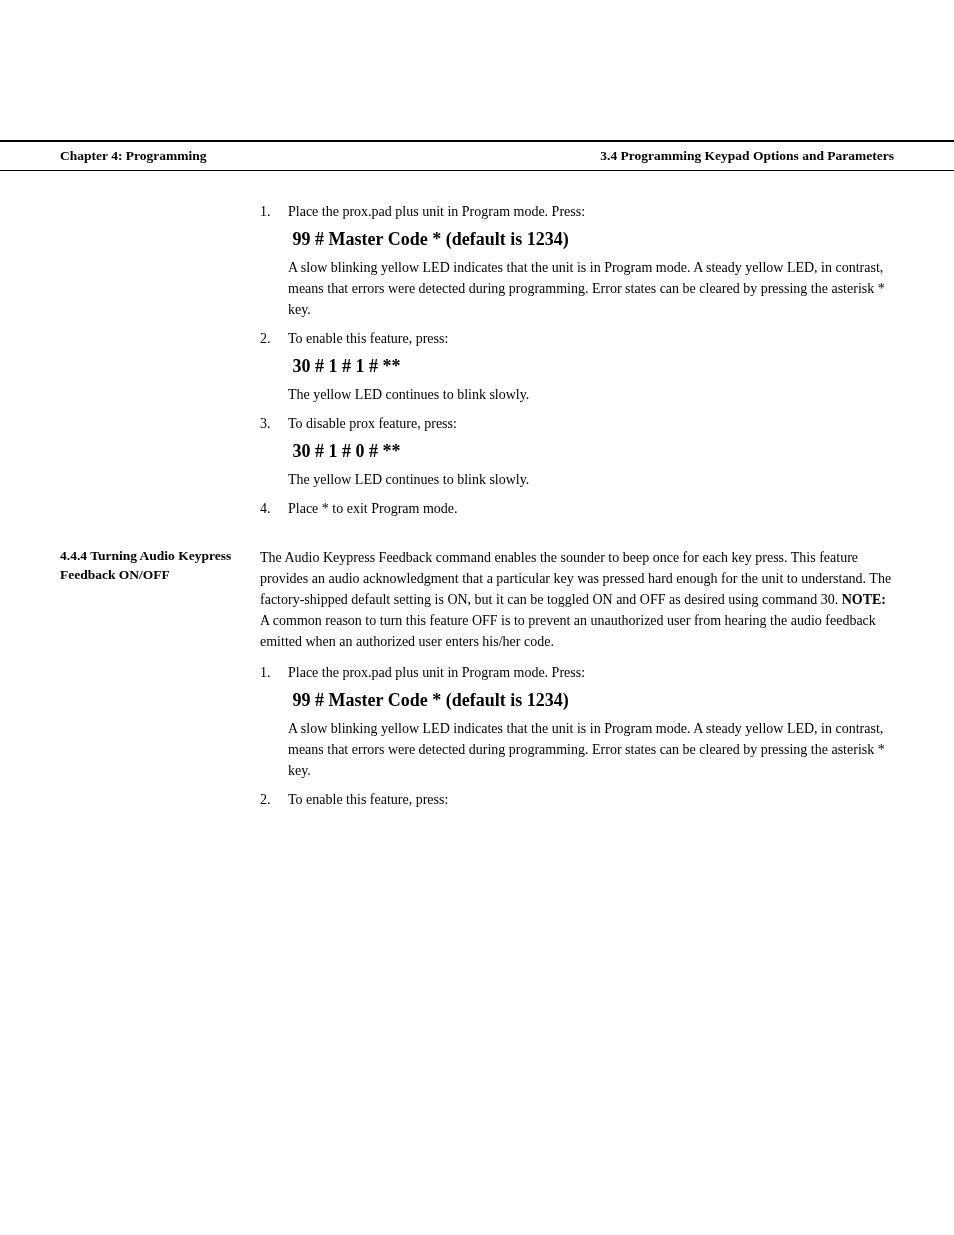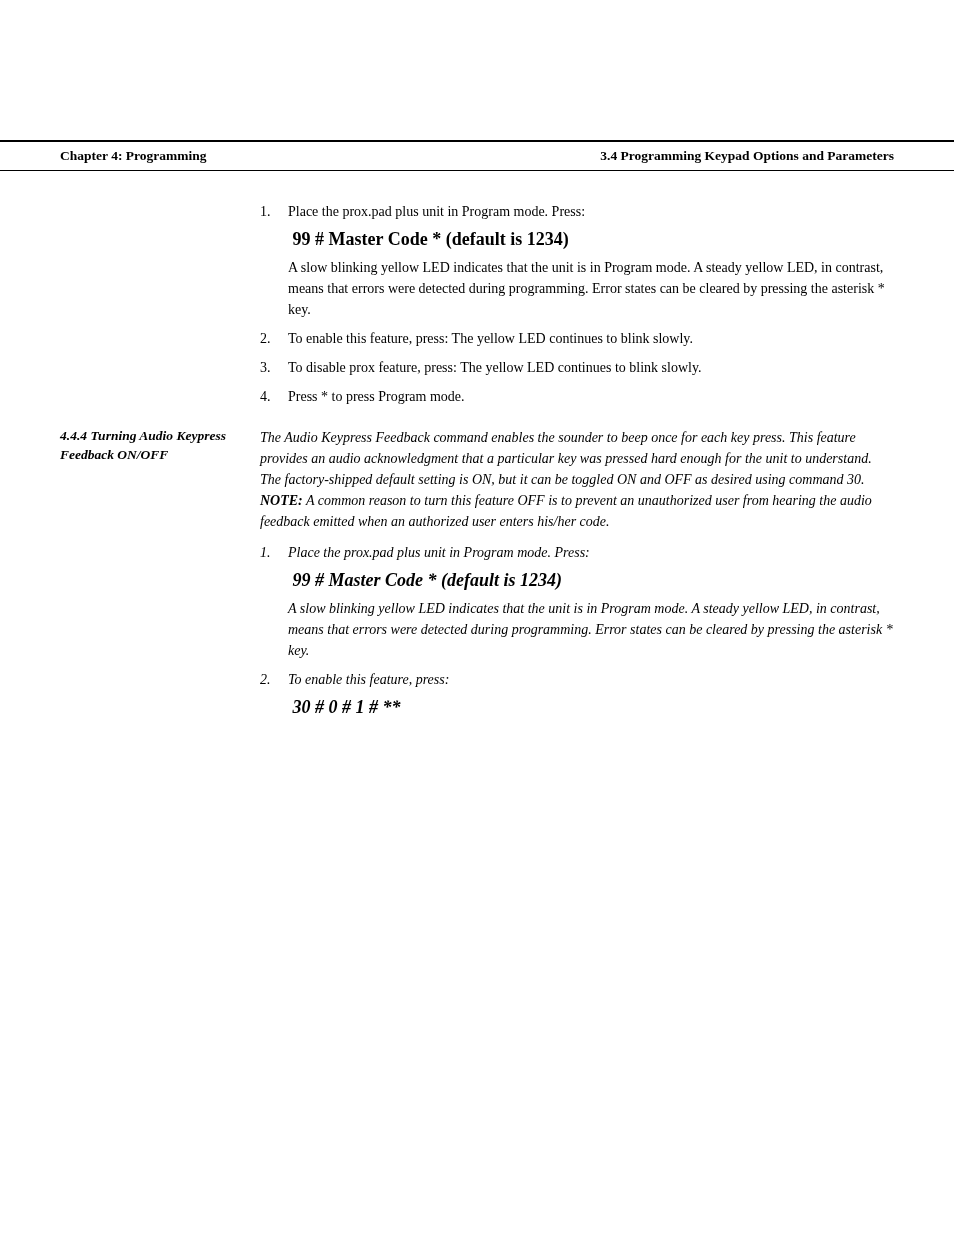--- a/index.html
+++ b/index.html
@@ -144,43 +144,45 @@
             <span>Place the prox.pad plus unit in Program mode. Press:</span>
             <span class="code-line">&nbsp;99 # Master Code *  (default is 1234)</span>
             <span>A slow blinking yellow LED indicates that the unit is in Program mode. A steady yellow LED, in contrast, means that errors were detected during programming. Error states can be cleared by pressing the asterisk * key.</span>
           </div>
         </li>
 
         <li>
           <span class="list-num">2.</span>
           <div class="list-content">
             <span>To enable this feature, press:</span>
+            <span class="code-line">&nbsp;30 # 1 # 1 # **</span>
             <span>The yellow LED continues to blink slowly.</span>
           </div>
         </li>
 
         <li>
           <span class="list-num">3.</span>
           <div class="list-content">
             <span>To disable prox feature, press:</span>
+            <span class="code-line">&nbsp;30 # 1 # 0 # **</span>
             <span>The yellow LED continues to blink slowly.</span>
           </div>
         </li>
 
         <li>
           <span class="list-num">4.</span>
           <div class="list-content">
-            <span>Press * to press Program mode.</span>
+            <span>Place * to exit Program mode.</span>
           </div>
         </li>
       </ol>
     </div>
   </div>
 
-  <div class="content-section-2" style="margin-top: 12px; font-style: italic;">
+  <div class="content-section-2" style="margin-top: 20px;">
     <div class="left-col-2">
       <div class="side-section-title">4.4.4 Turning Audio Keypress Feedback ON/OFF</div>
     </div>
     <div class="right-col-2">
       <p>
         The Audio Keypress Feedback command enables the sounder to beep once for each key press. This feature provides an audio acknowledgment that a particular key was pressed hard enough for the unit to understand. The factory-shipped default setting is ON, but it can be toggled ON and OFF as desired using command 30. <span class="note-bold">NOTE:</span> A common reason to turn this feature OFF is to prevent an unauthorized user from hearing the audio feedback emitted when an authorized user enters his/her code.
       </p>
 
       <ol class="numbered-list" style="margin-top: 10px;">
 
@@ -190,20 +192,19 @@
             <span>Place the prox.pad plus unit in Program mode. Press:</span>
             <span class="code-line">&nbsp;99 # Master Code *  (default is 1234)</span>
             <span>A slow blinking yellow LED indicates that the unit is in Program mode. A steady yellow LED, in contrast, means that errors were detected during programming. Error states can be cleared by pressing the asterisk * key.</span>
           </div>
         </li>
 
         <li>
           <span class="list-num">2.</span>
           <div class="list-content">
             <span>To enable this feature, press:</span>
-            <span class="code-line">&nbsp;30 # 0 # 1 # **</span>
           </div>
         </li>
       </ol>
     </div>
   </div>
 
 </div>
 
 </body></html>

